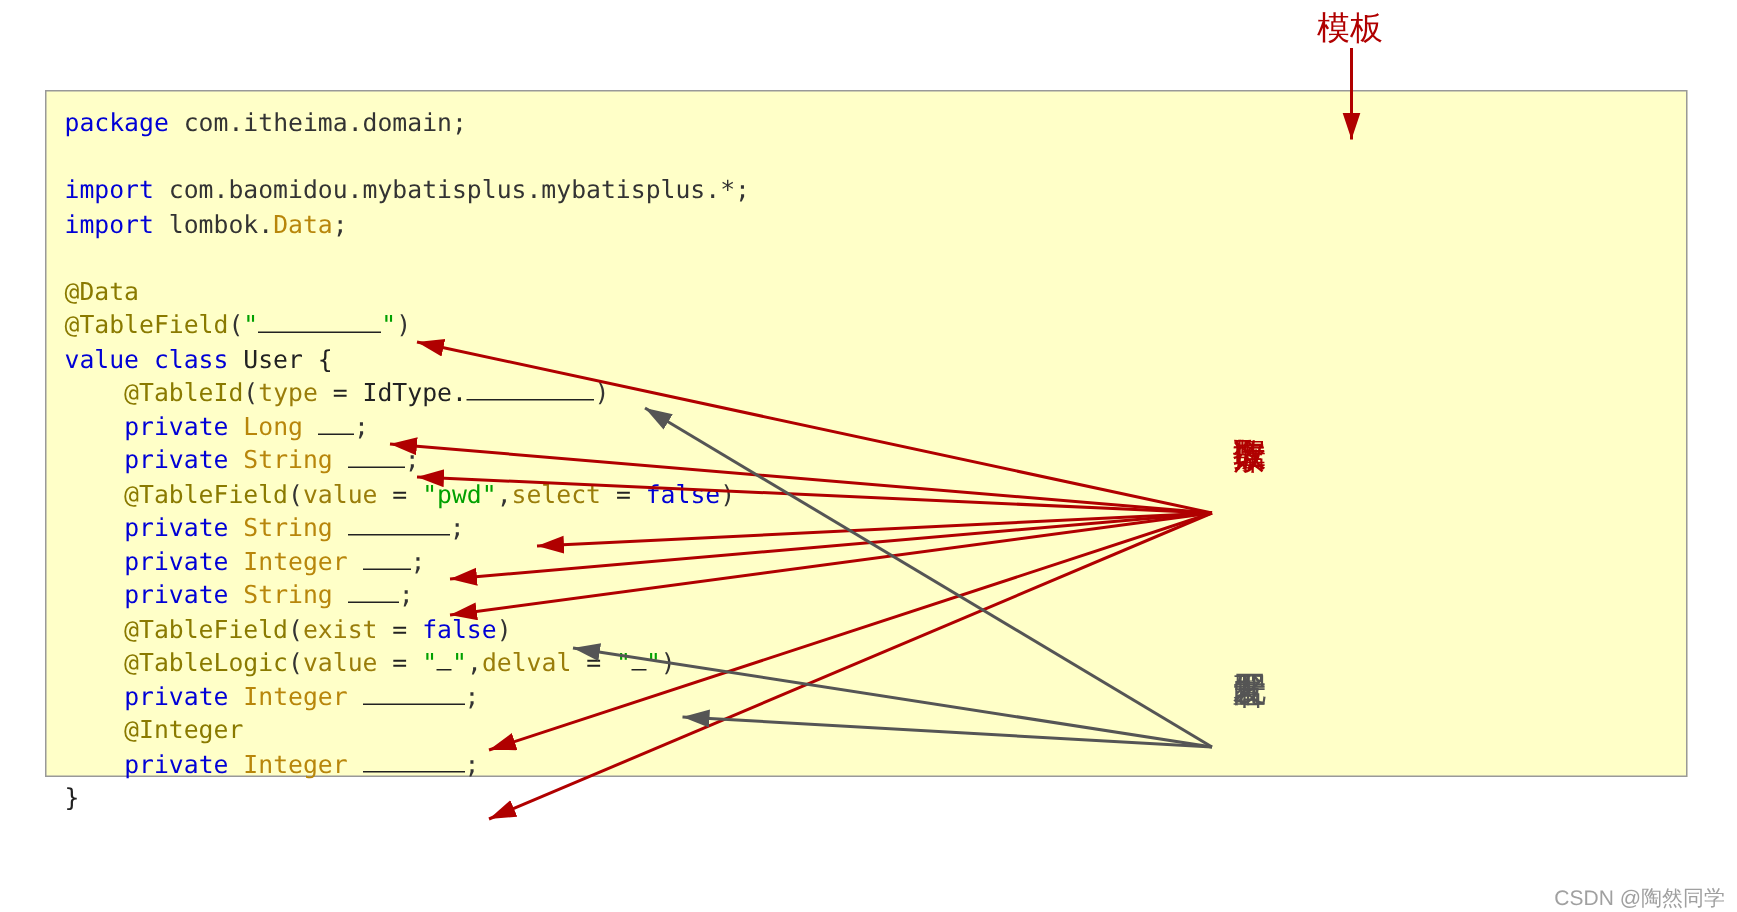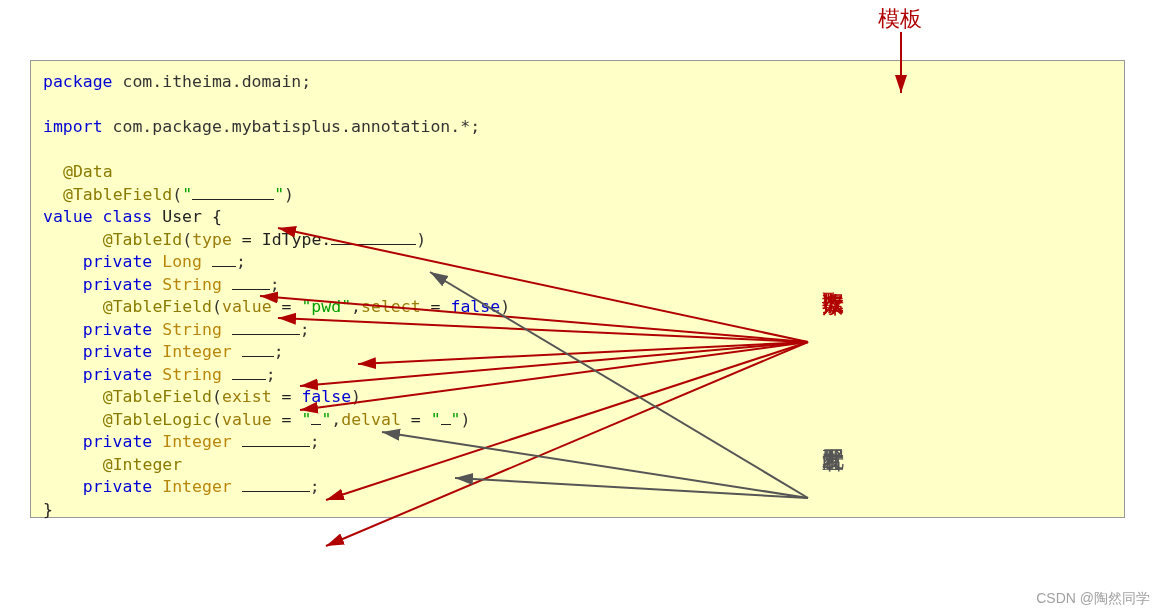--- a/index.html
+++ b/index.html
@@ -25,21 +25,21 @@
     box-sizing: border-box;
     padding: 10px 12px;
   }
   .code-line {
     white-space: pre;
     line-height: 22.5px;
     color: #333;
   }
   
   .kw   { color: #0000d6; }        
-  .attr { color: #8a7a00; margin-left: 20px; }        
+  .attr { color: #8a7a00; }        
   .pkg  { color: #333333; }
   .lit  { color: #b8860b; }        
   .str  { color: #00a000; }        
   .goldkw { color: #9a7d0a; }      
   .sym  { color: #333333; }
   .black { color: #222222; }
   .blank {
     display: inline-block;
     border-bottom: 1.5px solid #222;
     line-height: 1;
@@ -99,22 +99,23 @@
 <div class="page">
 
   <div class="top-label">模板</div>
 
   <div class="code-box">
 
     <div class="code-line"><span class="kw">package</span><span class="pkg"> com.itheima.domain;</span></div>
 
     <div class="code-line">&nbsp;</div>
 
-    <div class="code-line"><span class="kw">import</span><span class="pkg"> com.package.mybatisplus.annotation.*;</span></div>
+    <div class="code-line"><span class="kw">import</span><span class="pkg"> com.baomidou.mybatisplus.mybatisplus.*;</span></div>
 
+    <div class="code-line"><span class="kw">import</span><span class="pkg"> lombok.</span><span class="lit">Data</span><span class="pkg">;</span></div>
 
     <div class="code-line">&nbsp;</div>
 
     <div class="code-line"><span class="attr">@Data</span></div>
 
     <div class="code-line"><span class="attr">@TableField</span><span class="sym">(</span><span class="str">"</span><span class="blank b1"></span><span class="str">"</span><span class="sym">)</span></div>
 
     <div class="code-line"><span class="kw">value</span><span class="kw"> class</span><span class="black"> User {</span></div>
 
     <div class="code-line"><span class="attr">    @TableId</span><span class="sym">(</span><span class="goldkw">type</span><span class="black"> = IdType.</span><span class="blank b2"></span><span class="sym">)</span></div>

